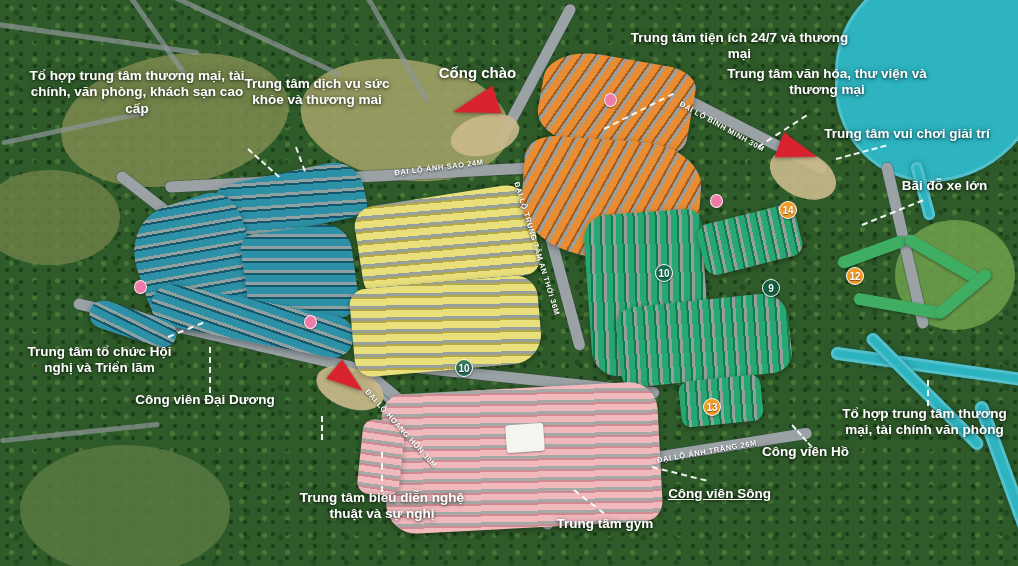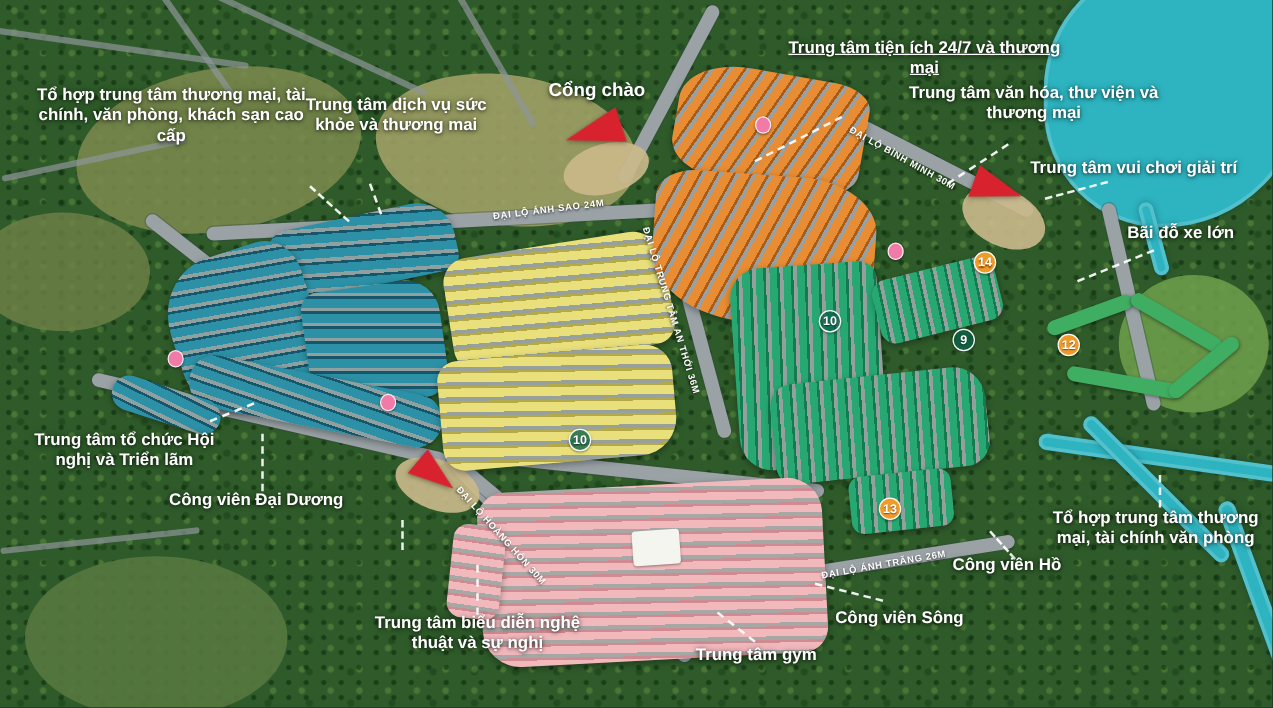--- a/index.html
+++ b/index.html
@@ -35,21 +35,21 @@
     text-align:center;white-space:nowrap;text-shadow:0 1px 2px rgba(0,0,0,.7);
   }
   .leader{position:absolute;border-top:2px dashed rgba(255,255,255,.92);transform-origin:left center;}
   .leaderv{position:absolute;border-left:2px dashed rgba(255,255,255,.92);}
   .tri{position:absolute;width:0;height:0;filter:drop-shadow(0 1px 2px rgba(0,0,0,.4));}
   .badge{
     position:absolute;width:16px;height:16px;border-radius:50%;border:1px solid rgba(255,255,255,.95);
     color:#fff;font-size:10px;font-weight:bold;display:flex;align-items:center;justify-content:center;
     text-shadow:0 1px 1px rgba(0,0,0,.5);box-shadow:0 1px 2px rgba(0,0,0,.4);
   }
-  .badge.green{background:rgba(10,95,70,.78);}
+  .badge.green{background:rgba(10,95,70,.78);margin-top:16px;}
   .badge.orange{background:#f09a28;}
   .balloon{position:absolute;width:11px;height:12px;border-radius:50% 50% 48% 48%;background:#f07ba6;border:1px solid rgba(255,255,255,.85);box-shadow:0 1px 2px rgba(0,0,0,.45);}
   .clubhouse{position:absolute;background:#f4f5ef;border-radius:3px;box-shadow:0 1px 2px rgba(0,0,0,.35);}
 </style>
 </head>
 <body>
 
 <div class="stage">
 
   <div class="patch" style="left:60px;top:55px;width:230px;height:130px;background:#7c8b4f;border-radius:50%;transform:rotate(-10deg);opacity:.85;"></div>
@@ -143,25 +143,25 @@
   <div class="leaderv" style="left:321px;top:416px;height:24px;"></div>
   <div class="leaderv" style="left:381px;top:452px;height:40px;"></div>
   <div class="leader" style="left:574px;top:489px;width:38px;transform:rotate(38deg);"></div>
   <div class="leader" style="left:652px;top:466px;width:56px;transform:rotate(14deg);"></div>
   <div class="leader" style="left:792px;top:424px;width:30px;transform:rotate(48deg);"></div>
   <div class="leaderv" style="left:927px;top:380px;height:26px;"></div>
 
   <div class="callout" style="left:28px;top:68px;width:218px;">Tổ hợp trung tâm thương mại, tài chính, văn phòng, khách sạn cao cấp</div>
   <div class="callout" style="left:238px;top:76px;width:158px;">Trung tâm dịch vụ sức khỏe và thương mai</div>
   <div class="callout big" style="left:420px;top:64px;width:115px;">Cổng chào</div>
-  <div class="callout" style="left:622px;top:30px;width:235px;text-decoration:underline;">Trung tâm tiện ích 24/7 và thương mại</div>
+  <div class="callout" style="left:622px;top:30px;width:235px;">Trung tâm tiện ích 24/7 và thương mại</div>
   <div class="callout" style="left:722px;top:66px;width:210px;">Trung tâm văn hóa, thư viện và thương mại</div>
   <div class="callout" style="left:872px;top:178px;width:145px;">Bãi đỗ xe lớn</div>
   <div class="callout" style="left:812px;top:126px;width:190px;">Trung tâm vui chơi giải trí</div>
   <div class="callout" style="left:12px;top:344px;width:175px;">Trung tâm tổ chức Hội nghị và Triển lãm</div>
   <div class="callout" style="left:115px;top:392px;width:180px;">Công viên Đại Dương</div>
   <div class="callout" style="left:292px;top:490px;width:180px;">Trung tâm biểu diễn nghệ thuật và sự nghị</div>
   <div class="callout" style="left:550px;top:516px;width:110px;">Trung tâm gym</div>
-  <div class="callout" style="left:662px;top:486px;width:115px;">Công viên Sông</div>
+  <div class="callout" style="left:662px;top:486px;width:115px;text-decoration:underline;">Công viên Sông</div>
   <div class="callout" style="left:758px;top:444px;width:95px;">Công viên Hồ</div>
   <div class="callout" style="left:842px;top:406px;width:165px;">Tổ hợp trung tâm thương mại, tài chính văn phòng</div>
 
 </div>
 
 </body></html>

